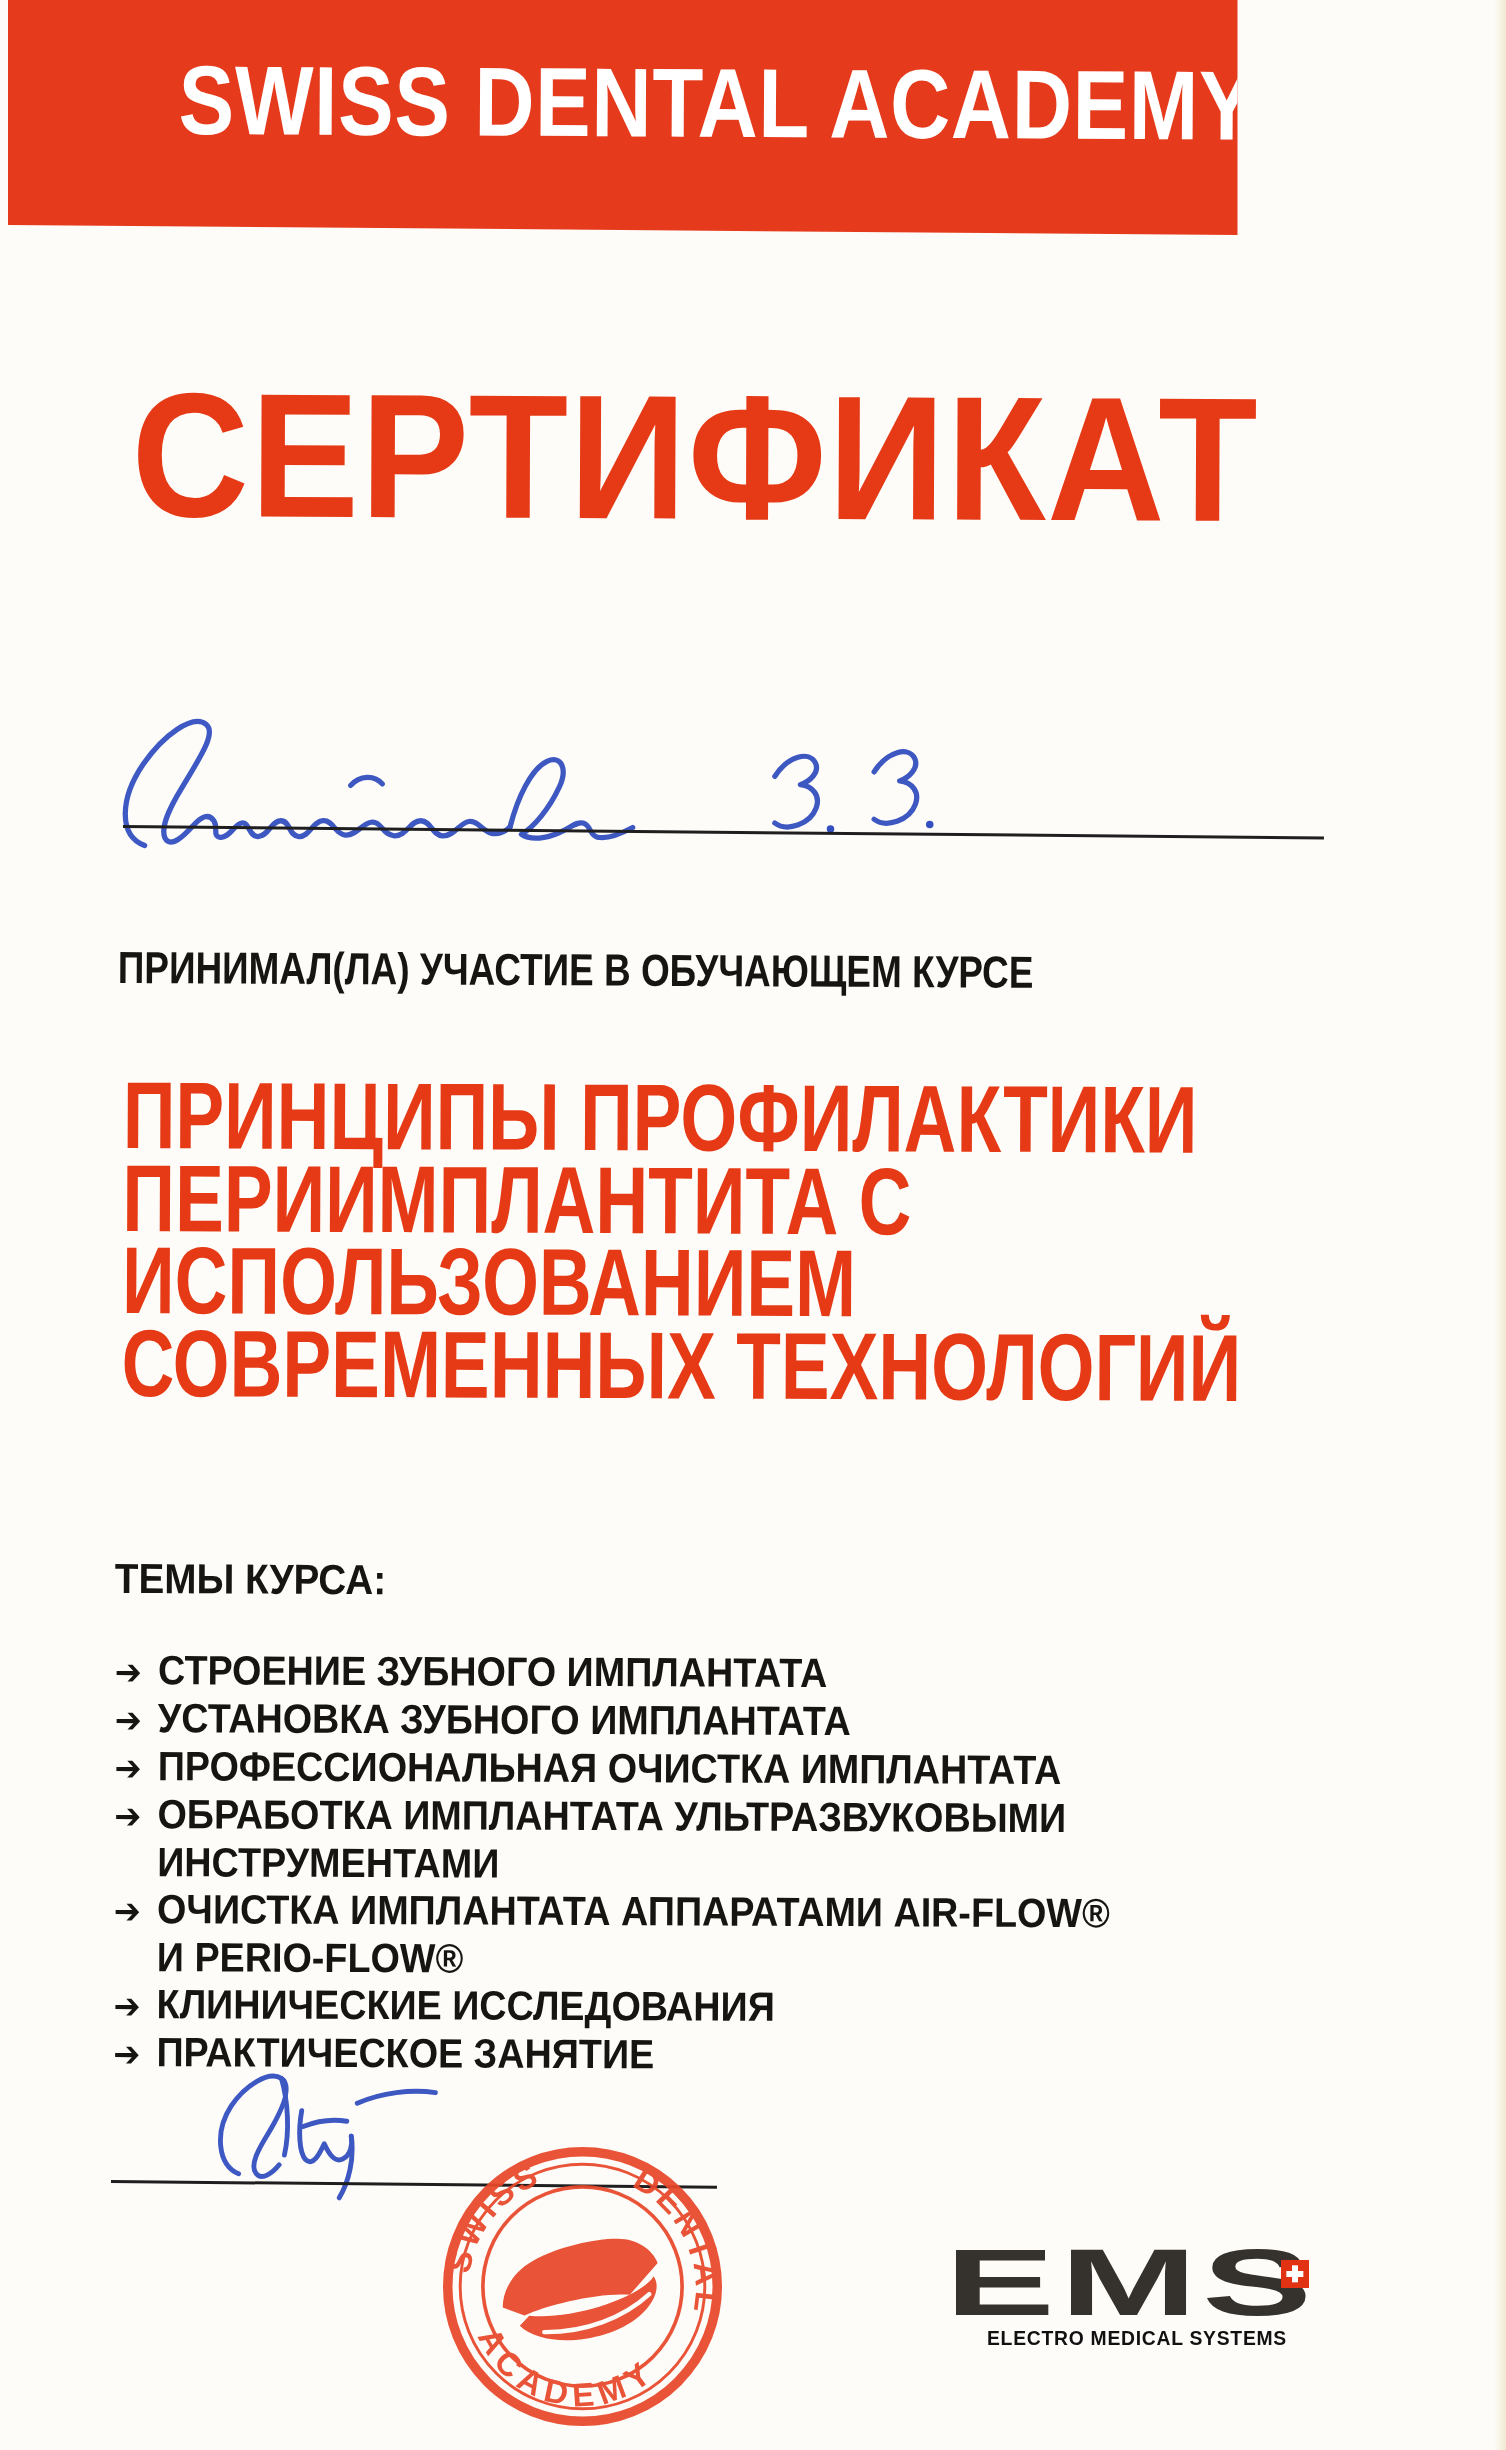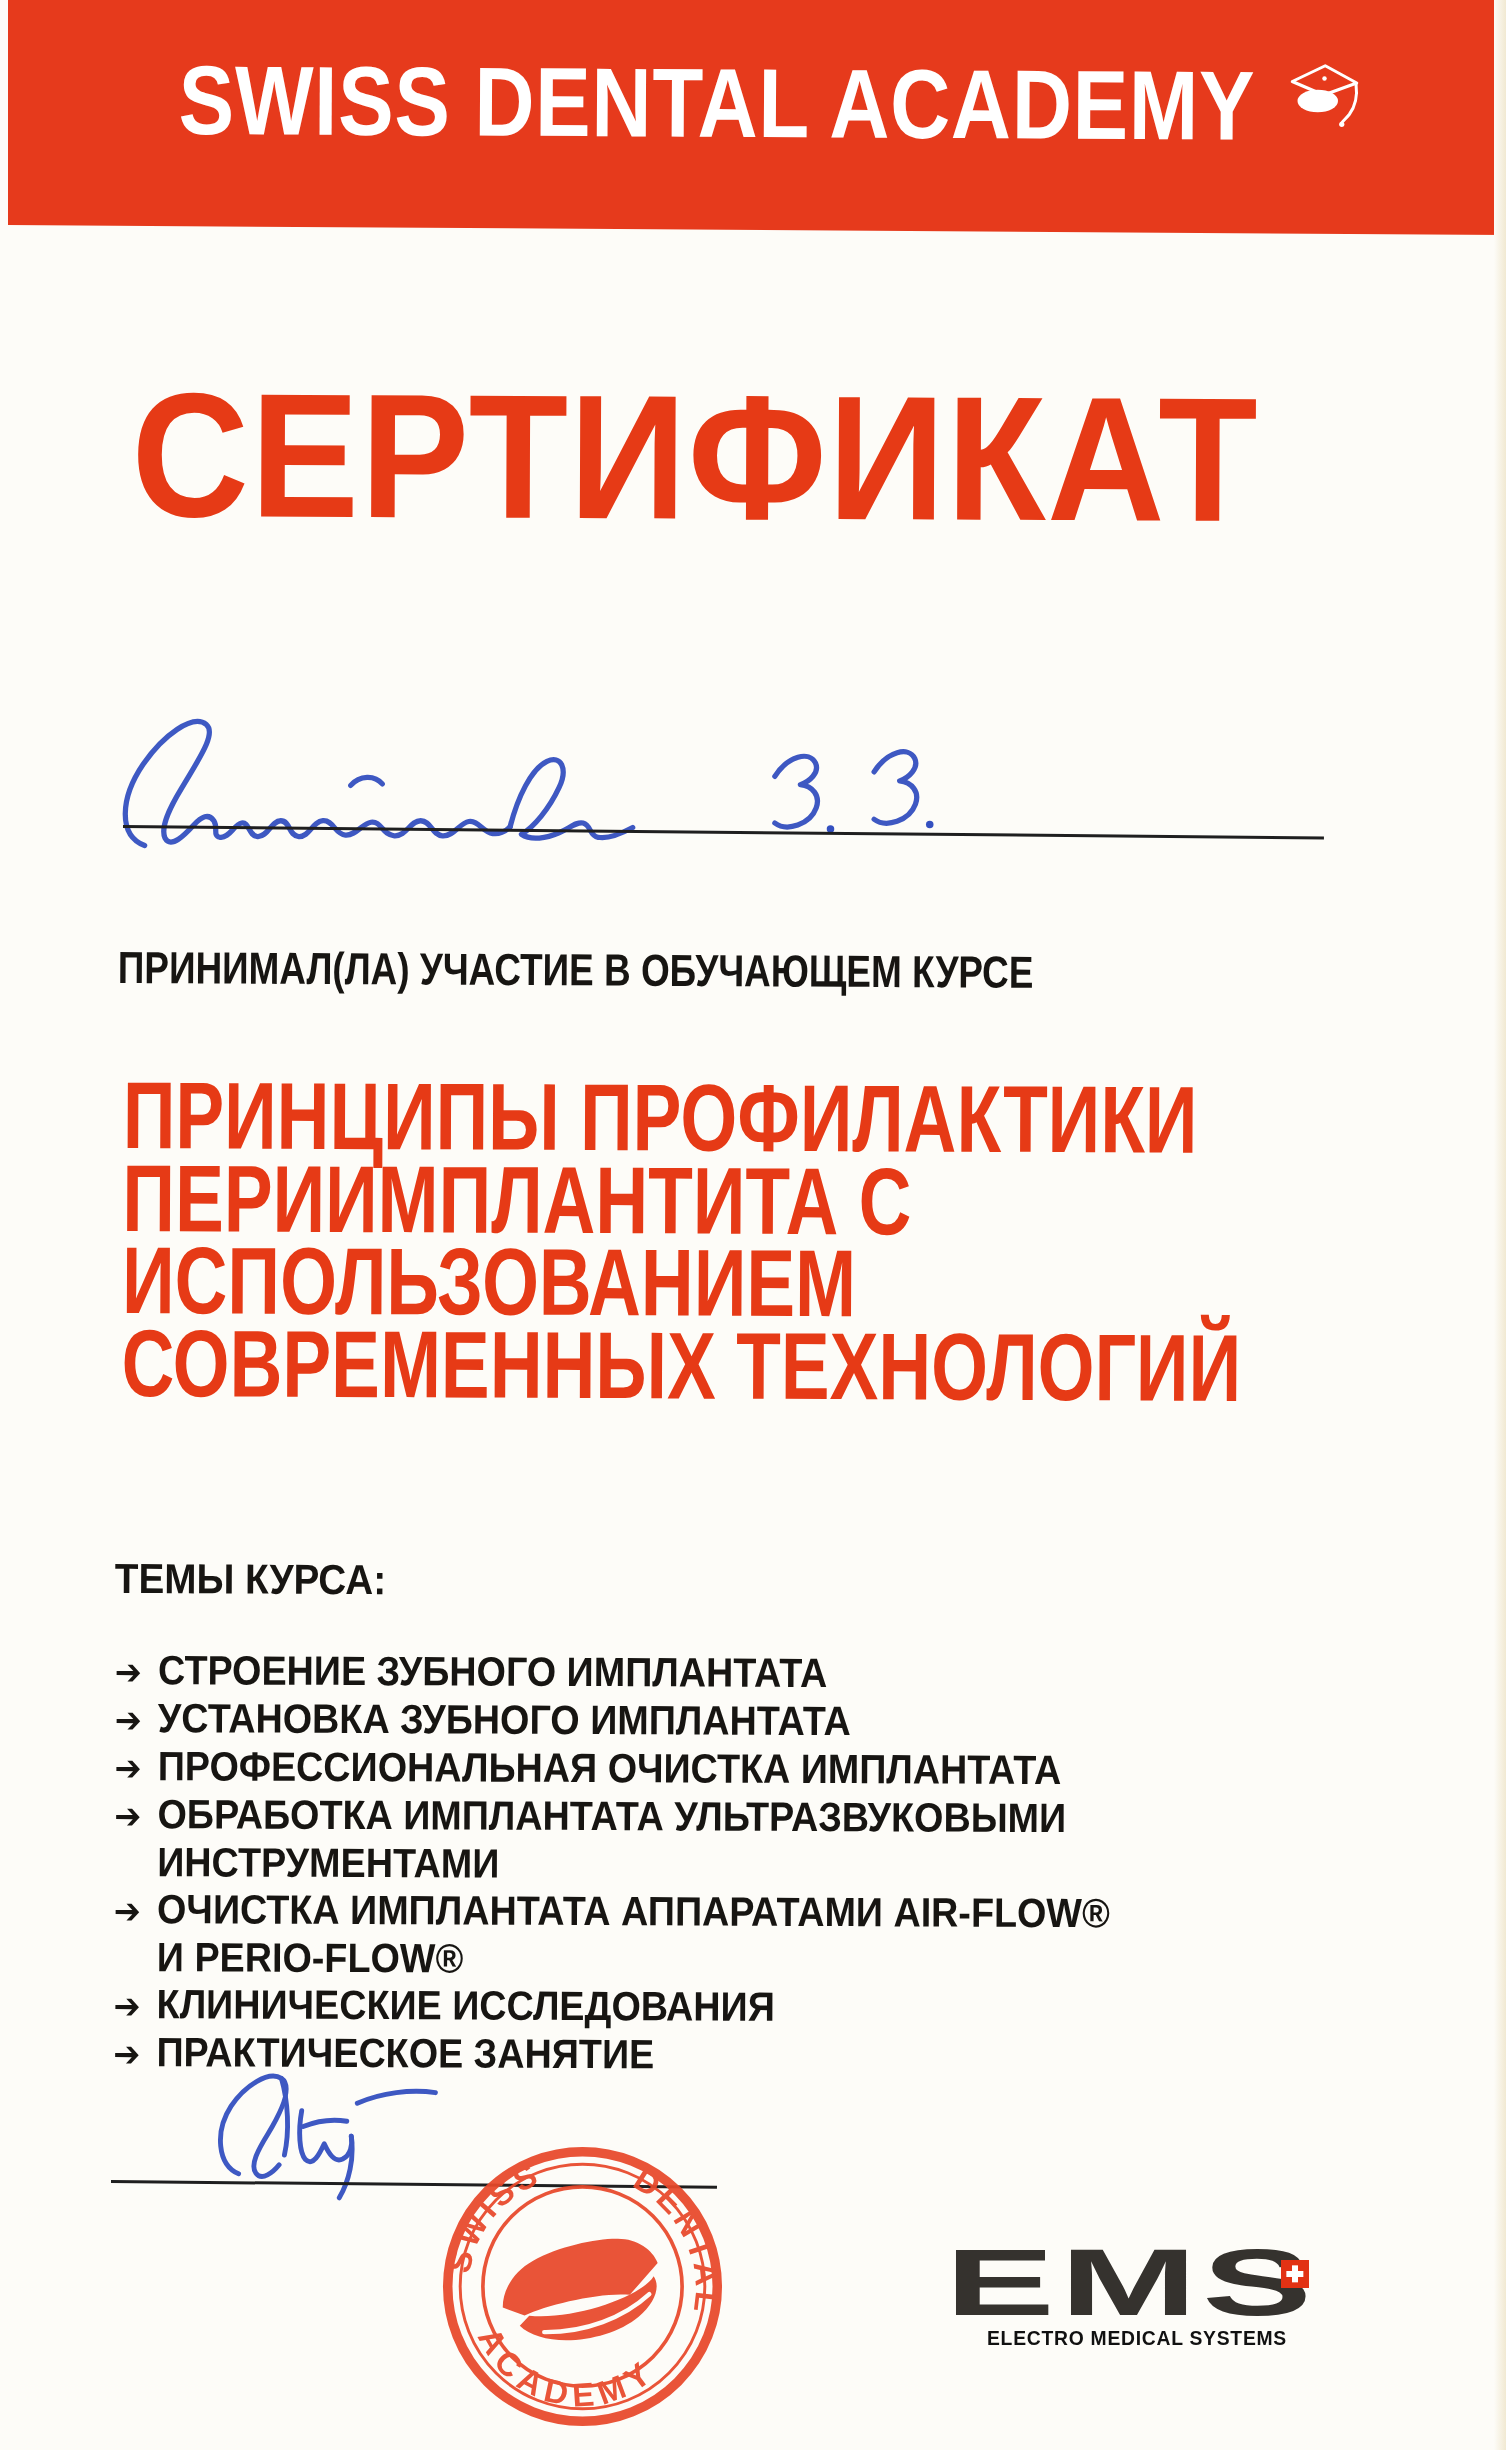--- a/index.html
+++ b/index.html
@@ -4,21 +4,21 @@
 <style>
   html,body{margin:0;padding:0;}
   body{
     width:1506px;height:2450px;position:relative;overflow:hidden;
     background:#fdfcf8;
     font-family:"Liberation Sans","DejaVu Sans",sans-serif;
   }
   .abs{position:absolute;}
   
   .header-band{
-    left:7.5px;top:0;width:1499px;height:235px;background:#e63a1c;
+    left:7.5px;top:0;width:1230px;height:235px;background:#e63a1c;
     clip-path:polygon(0 0,100% 0,100% 235px,0 225px);
   }
   .brand{
     left:171px;top:51px;font-size:98px;font-weight:bold;color:#ffffff;
     letter-spacing:0.8px;white-space:nowrap;line-height:1;
     transform:rotate(0.3deg) scaleX(0.85);transform-origin:0 0;
   }
   .cap-icon{left:1275px;top:59px;width:83px;height:75px;}
   
   .cert-title{

